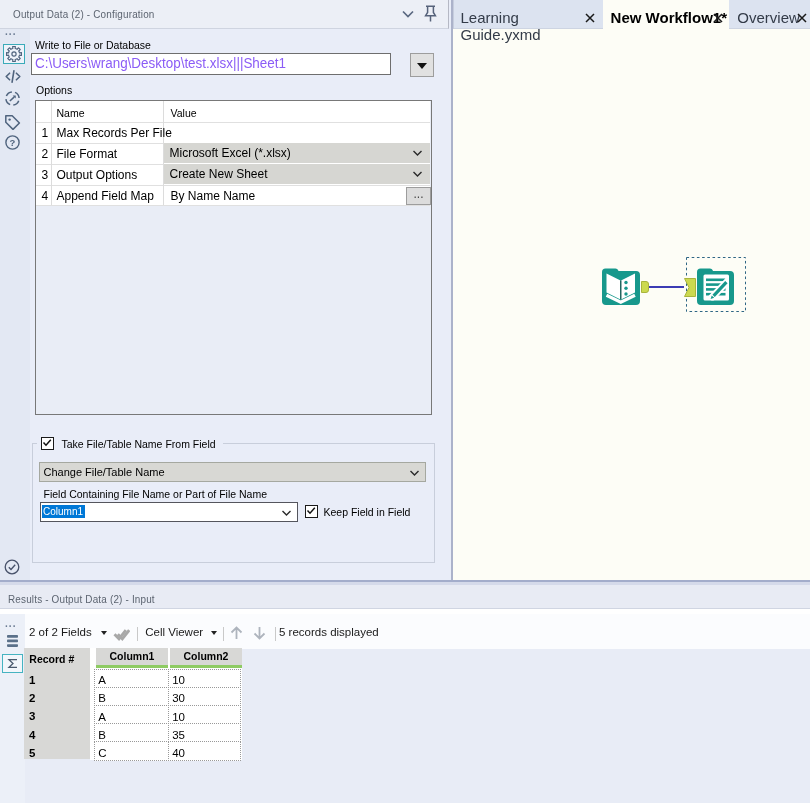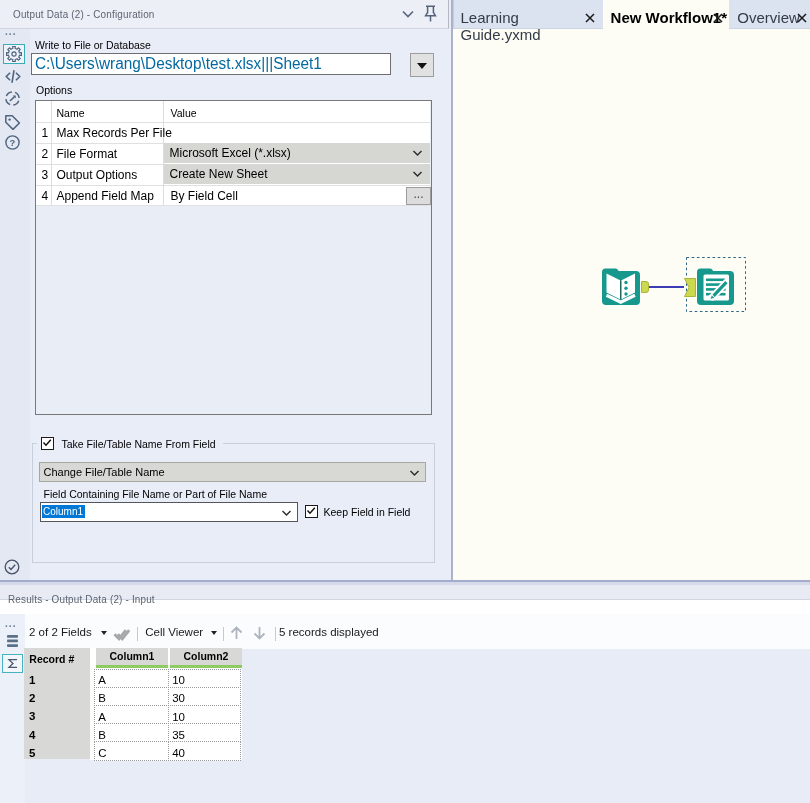--- a/index.html
+++ b/index.html
@@ -7,21 +7,21 @@
 #app { position:relative; width:810px; height:803px; background:#fff; overflow:hidden; font-family:"Liberation Sans",sans-serif; }
 .abs { position:absolute; }
 .sx9 { transform:scaleX(0.9); transform-origin:0 50%; white-space:nowrap; }
 .sx96 { transform:scaleX(0.96); transform-origin:0 50%; white-space:nowrap; }
 
 #cfg { left:0; top:0; width:453px; height:580px; background:#e9edf8; border-right:2px solid #abb2ca; }
 #cfg-title { left:0; top:0; width:449px; height:29px; background:#eceff6; border-bottom:1px solid #cfd4e0; border-right:1px solid #b5b8c4; }
 .paneltitle { position:absolute; font-size:11px; color:#5c6470; letter-spacing:0.2px; }
 #cfg-side { left:0; top:29px; width:30px; height:551px; background:#e3e8f3; }
 .lbl { font-size:10.5px; color:#000; white-space:nowrap; }
-#inp-path { left:31px; top:53px; width:360px; height:22px; background:#fff; border:1.5px solid #6e6e6e; font-size:16px; color:#0369a1; line-height:19px; padding-left:3px; white-space:nowrap; overflow:hidden; }
+#inp-path { left:31px; top:53px; width:360px; height:22px; background:#fff; border:1.5px solid #6e6e6e; font-size:14px; color:#8b5cf6; line-height:19px; padding-left:3px; white-space:nowrap; overflow:hidden; }
 #inp-btn { left:410px; top:53px; width:24px; height:24px; background:#e1e1e1; border:1px solid #9d9d9d; }
 #inp-btn .tri { position:absolute; left:6px; top:9px; width:0; height:0; border-left:5px solid transparent; border-right:5px solid transparent; border-top:6px solid #111; }
 
 #grid { left:35px; top:100px; width:397px; height:315px; background:#e9edf6; border:1.5px solid #787878; }
 #grid .rows { position:absolute; left:0; top:0; width:394px; height:104px; background:#fff; }
 #grid .hline { position:absolute; left:0; width:394px; height:1px; background:#e0e0e0; }
 #grid .vline { position:absolute; top:0; width:1px; height:104px; background:#dcdcdc; }
 #grid .cell { position:absolute; font-size:12px; color:#000; white-space:nowrap; }
 #grid .hdr { position:absolute; font-size:10.5px; color:#000; white-space:nowrap; }
 .gcombo { position:absolute; left:127.5px; width:266px; height:20px; background:#d6d6d2; font-size:12px; color:#000; line-height:20px; padding-left:6px; }
@@ -38,21 +38,21 @@
 #canvas { left:453px; top:0; width:357px; height:580px; background:#fdfdf6; }
 #tabbar { left:0px; top:0; width:357px; height:29px; background:#dce3f0; border-bottom:1px solid #cdd4e2; }
 .tab { position:absolute; top:0; height:29px; font-size:15px; color:#333b48; }
 #tab2 { left:149.6px; width:126.2px; background:#fdfdf6; height:30px; font-weight:bold; color:#000; }
 
 .tooltip { border:1px solid #8f8f8f; background:#fff; color:#7b7b7b; }
 .ttline { position:absolute; left:1.5px; font-size:10.5px; font-weight:bold; transform:scaleX(0.93); transform-origin:0 0; white-space:nowrap; }
 
 #splitter1 { left:0; top:580px; width:810px; height:1.5px; background:#a3adcb; }
 #splitter2 { left:0; top:581.5px; width:810px; height:3.5px; background:#d5daea; }
-#res-title { left:0; top:585px; width:810px; height:15px; background:#e8ebf4; border-bottom:1px solid #d0d5e2; }
+#res-title { left:0; top:585px; width:810px; height:24px; background:#e8ebf4; border-bottom:1px solid #d0d5e2; }
 #res-body { left:0; top:613.5px; width:810px; height:189.5px; background:#e8ecf6; }
 #res-side { left:0; top:613.5px; width:25px; height:189.5px; background:#ecf0f8; }
 #res-tools { left:25px; top:613.5px; width:785px; height:35px; background:#fbfcfe; font-size:11.5px; color:#1a1a1a; }
 #res-tools span.txt { position:absolute; top:12px; white-space:nowrap; }
 #res-tools .sep { position:absolute; top:13px; width:1px; height:14px; background:#c9c9c9; }
 .rtri { position:absolute; width:0; height:0; border-left:3.5px solid transparent; border-right:3.5px solid transparent; border-top:4.5px solid #222; }
 
 .rg-h { position:absolute; background:#d8d8d6; font-size:10.5px; font-weight:bold; color:#000; }
 .rg-cell { position:absolute; background:#fff; border:1px dotted #999; font-size:11.5px; color:#000; padding:4.5px 0 0 3px; }
 .greenline { position:absolute; height:3.8px; background:#8ecb63; }
@@ -136,21 +136,21 @@
     <div class="gcombo" style="top:42px">Microsoft Excel (*.xlsx)
       <svg class="chev" viewBox="0 0 9 6">
           <path d="M0.5,1 L4.5,5 L8.5,1" fill="none" stroke="#2a2a2a" stroke-width="1.4"></path>
         </svg>
     </div>
     <div class="gcombo" style="top:63px">Create New Sheet
       <svg class="chev" viewBox="0 0 9 6">
           <path d="M0.5,1 L4.5,5 L8.5,1" fill="none" stroke="#2a2a2a" stroke-width="1.4"></path>
         </svg>
     </div>
-    <div class="cell" style="left:134.5px;top:88px">By Field Cell</div>
+    <div class="cell" style="left:134.5px;top:88px">By Name Name</div>
     <div class="cell" style="left:370px;top:86px;width:25px;height:18px;background:#dcdcdc;border:1px solid #9d9d9d;text-align:center;line-height:13px;color:#444">...</div>
   </div>
 
   <div class="abs" id="grp"></div>
   <div class="abs" id="grp-cap" style="left:37px;top:436px;width:186px"></div>
   <div class="cb" style="left:41px;top:437px">
     <svg width="12" height="12" viewBox="0 0 12 12" style="position:absolute;left:-1px;top:-1px">
         <path d="M2.5,5.5 L5,8.2 L9.8,2.8" fill="none" stroke="#111" stroke-width="1.5"></path>
       </svg>
   </div>

